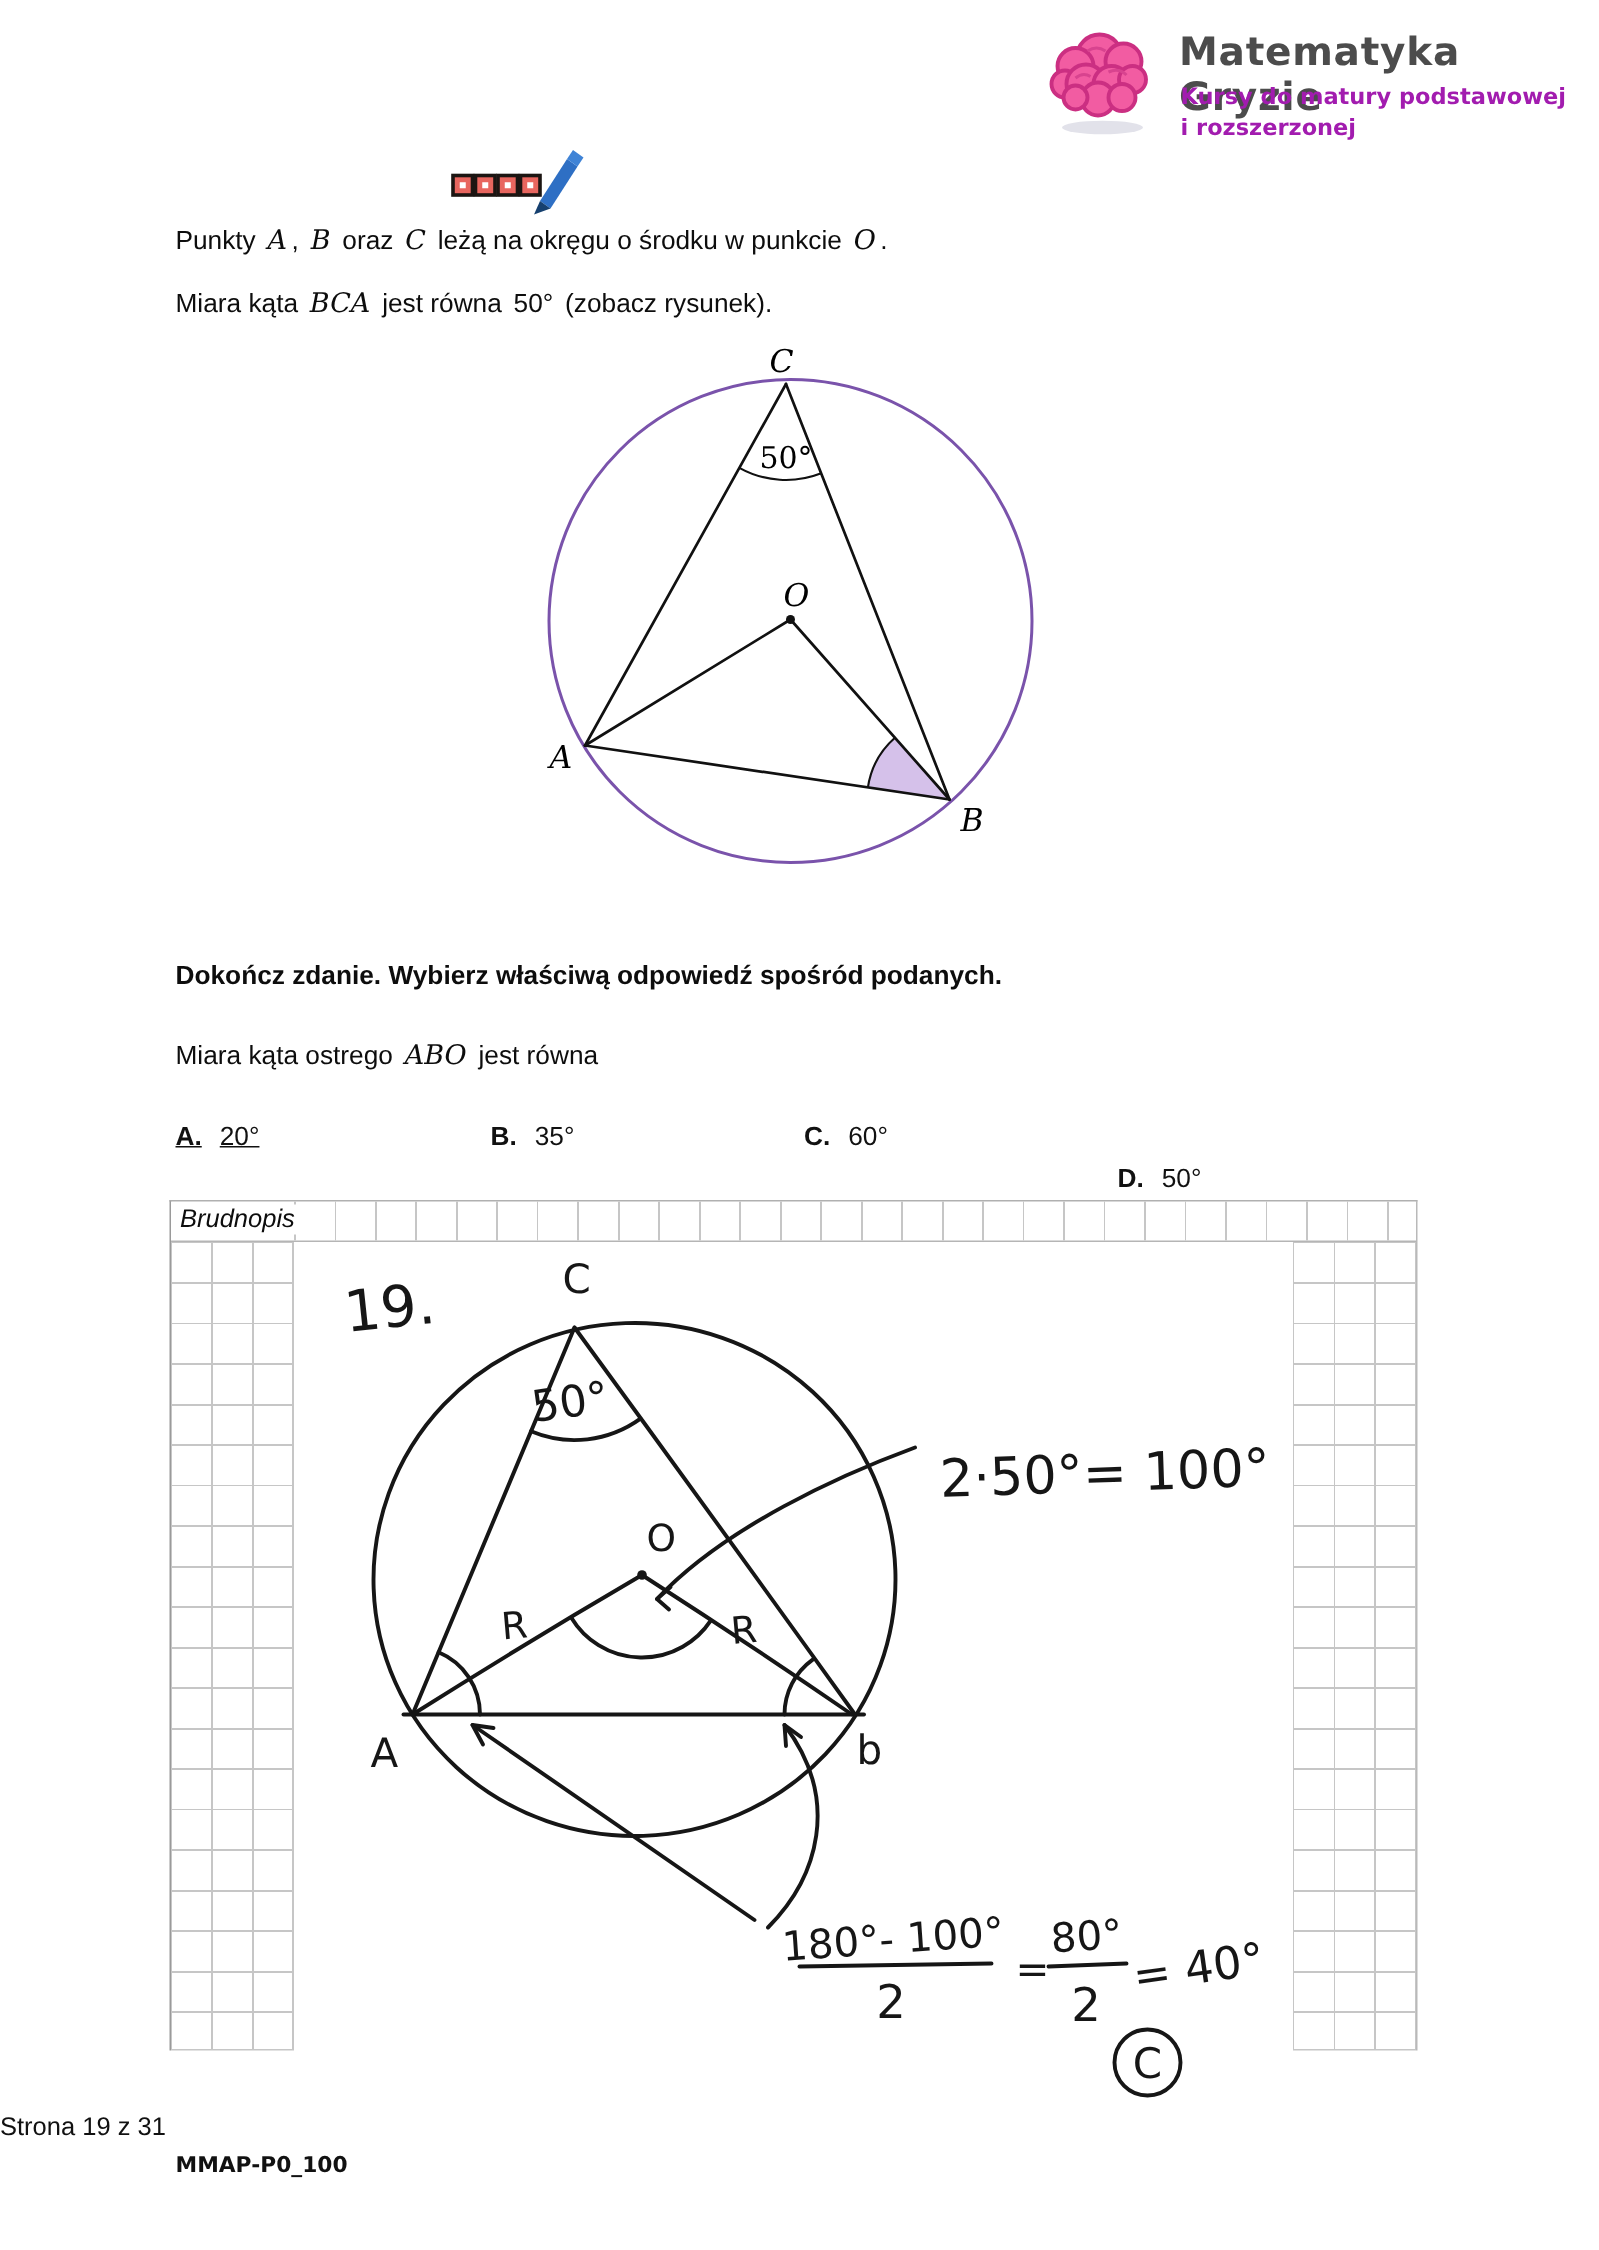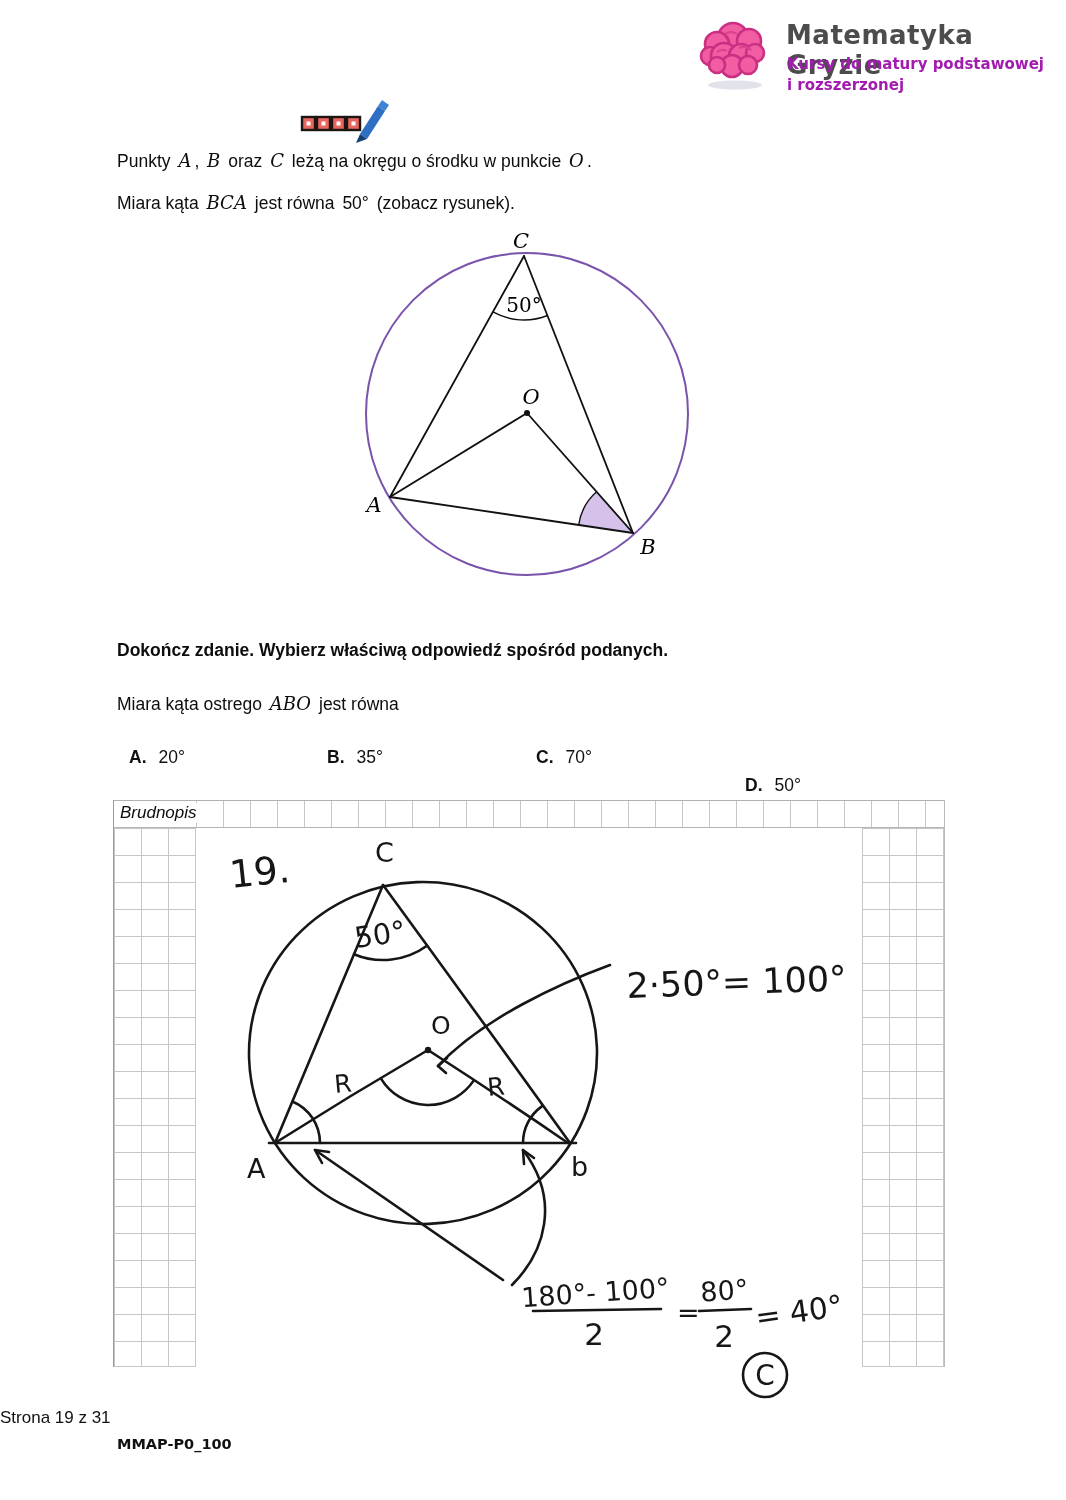--- a/index.html
+++ b/index.html
@@ -131,28 +131,28 @@
     <text class="serif it" x="318" y="332" font-size="21" text-anchor="middle">B</text>
     <text class="serif it" x="201" y="182" font-size="21" text-anchor="middle">O</text>
   </svg>
 
   <div class="bline bold" style="top:640px;">Dokończ zdanie. Wybierz właściwą odpowiedź spośród podanych.</div>
   <div class="bline" style="top:693px;text-align:right;">
     <span>Miara kąta ostrego </span><span class="m">ABO</span><span> jest równa</span>
   </div>
 
   <div class="answers">
-    <div class="answer" style="left:12px;">
+    <div class="answer" style="left:0px;text-decoration:underline;">
       <span class="lbl">A.</span><span>20°</span>
     </div>
     <div class="answer" style="left:210px;">
       <span class="lbl">B.</span><span>35°</span>
     </div>
     <div class="answer" style="left:419px;">
-      <span class="lbl">C.</span><span>70°</span>
+      <span class="lbl">C.</span><span>60°</span>
     </div>
     <div class="answer" style="left:628px;margin-top:28px;">
       <span class="lbl">D.</span><span>50°</span>
     </div>
   </div>
 
   <div class="scratch">
     <div class="scratch-row">
       <div class="cells"></div>
       <span class="scratch-label">Brudnopis</span>

